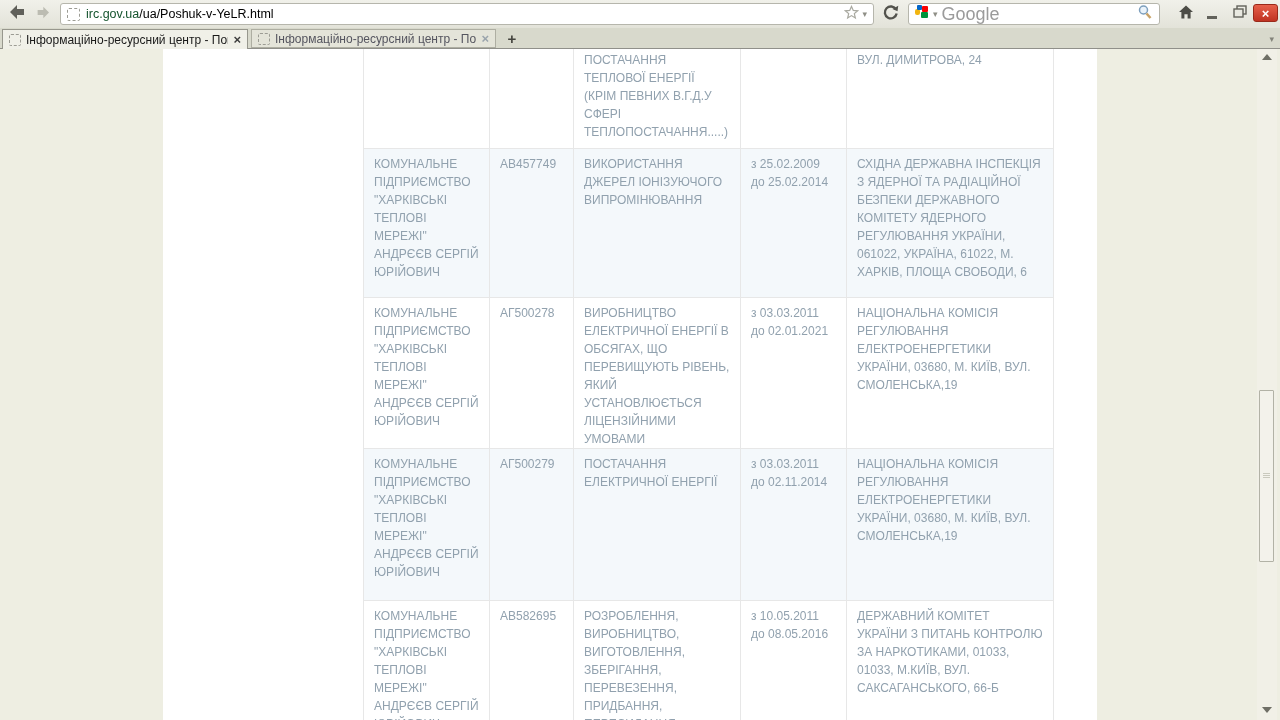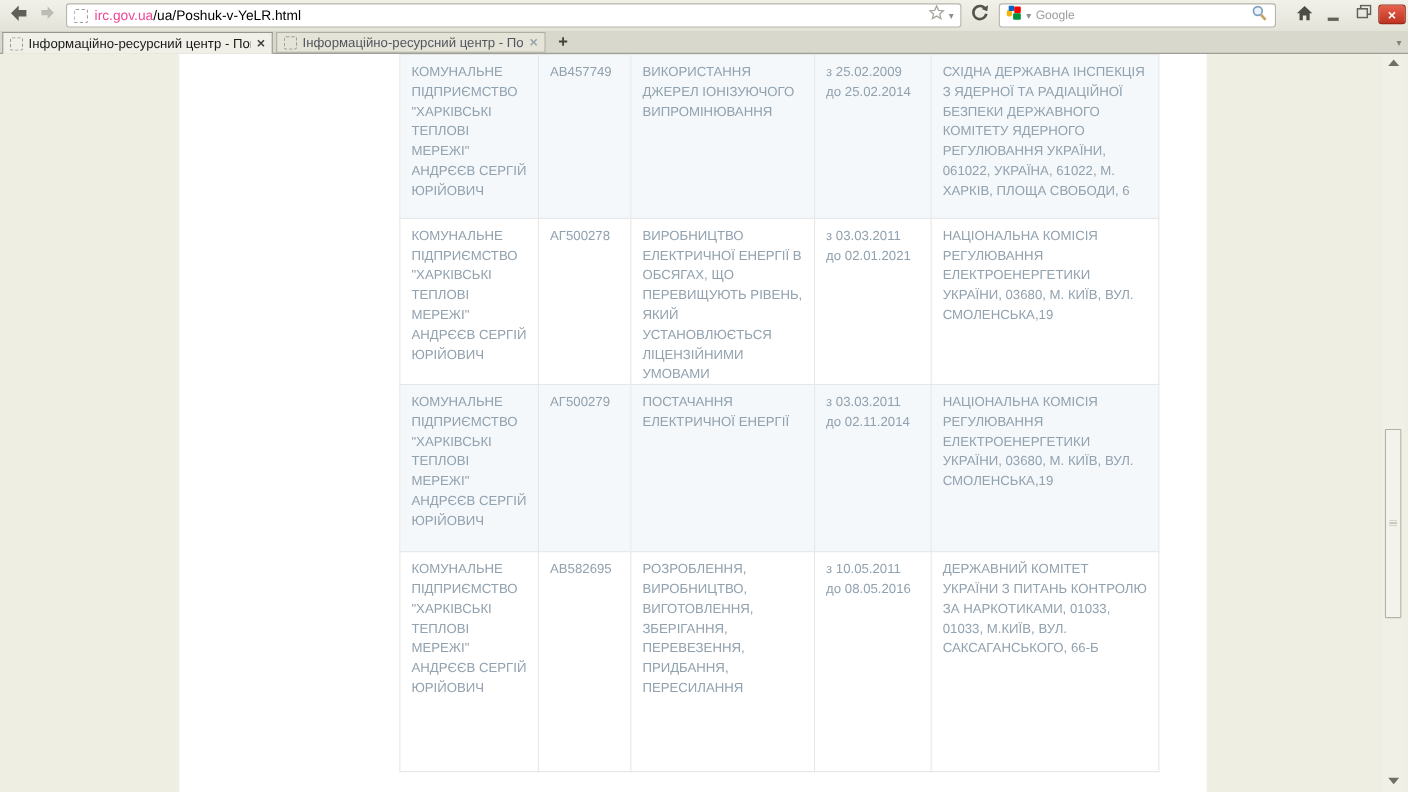--- a/index.html
+++ b/index.html
@@ -14,30 +14,30 @@
   .back   { left: 6px;  top: 4px; width: 24px; height: 20px; }
   .fwd    { left: 32px; top: 6px; width: 20px; height: 16px; }
   .reload { left: 878px; top: 4px; width: 24px; height: 20px; }
   .home   { left: 1176px; top: 5px; width: 20px; height: 18px; }
 
   .urlbar { position: absolute; left: 60px; top: 3px; width: 814px; height: 22px;
             background: #fff; border: 1px solid #b6b6ac; border-radius: 3px;
             display: flex; align-items: center; padding: 0 6px; gap: 6px; }
   .favicon { width: 13px; height: 13px; border: 1px dashed #9c9c94; border-radius: 2px; flex: 0 0 auto; }
   .url-text { flex: 1; font-size: 12.5px; white-space: nowrap; overflow: hidden; }
-  .url-host { color: #ec4899; text-align: center; }
+  .url-host { color: #14532d; text-align: center; }
   .url-path { color: #000000; }
   .star-wrap { display: flex; align-items: center; gap: 3px; }
   .drop-glyph { font-size: 9px; color: #8f8f86; }
 
   .searchbox { position: absolute; left: 908px; top: 3px; width: 252px; height: 22px;
                background: #fff; border: 1px solid #b6b6ac; border-radius: 3px;
                display: flex; align-items: center; padding: 0 6px; gap: 4px; }
   .search-input { flex: 1; border: none; outline: none; font-family: "Liberation Sans", sans-serif;
-                  font-size: 11px; color: #333; background: transparent; min-width: 0; }
+                  font-size: 18px; color: #333; background: transparent; min-width: 0; }
   .search-input::placeholder { color: #9b9b9b; }
 
   .win-btn { position: absolute; display: flex; align-items: center; justify-content: center; cursor: pointer; }
   .min { left: 1202px; top: 7px; width: 20px; height: 14px; }
   .minbar { width: 10px; height: 3px; background: #62625b; margin-top: 6px; }
   .restore { left: 1230px; top: 5px; width: 20px; height: 16px; }
   .close-btn { left: 1253px; top: 4px; width: 25px; height: 18px;
                background: linear-gradient(#e6604a, #c03322); border: 1px solid #99291a; border-radius: 3px;
                color: #fff; font-size: 13px; font-weight: bold; line-height: 1; }
 
@@ -177,20 +177,30 @@
     <div class="results">
       <table>
         <colgroup>
             <col class="w1">
             <col class="w2">
             <col class="w3">
             <col class="w4">
             <col class="w5">
           </colgroup>
         <tbody>
+          <tr class="r0 partial">
+            <td></td>
+            <td></td>
+            <td>ПОСТАЧАННЯ ТЕПЛОВОЇ ЕНЕРГІЇ (КРІМ ПЕВНИХ В.Г.Д.У СФЕРІ ТЕПЛОПОСТАЧАННЯ.....)</td>
+            <td>
+              <div></div>
+              <div></div>
+            </td>
+            <td>ВУЛ. ДИМИТРОВА, 24</td>
+          </tr>
           <tr class="r1 alt">
             <td>КОМУНАЛЬНЕ ПІДПРИЄМСТВО "ХАРКІВСЬКІ ТЕПЛОВІ МЕРЕЖІ" АНДРЄЄВ СЕРГІЙ ЮРІЙОВИЧ</td>
             <td>АВ457749</td>
             <td>ВИКОРИСТАННЯ ДЖЕРЕЛ ІОНІЗУЮЧОГО ВИПРОМІНЮВАННЯ</td>
             <td>
               <div>з 25.02.2009</div>
               <div>до 25.02.2014</div>
             </td>
             <td>СХІДНА ДЕРЖАВНА ІНСПЕКЦІЯ З ЯДЕРНОЇ ТА РАДІАЦІЙНОЇ БЕЗПЕКИ ДЕРЖАВНОГО КОМІТЕТУ ЯДЕРНОГО РЕГУЛЮВАННЯ УКРАЇНИ, 061022, УКРАЇНА, 61022, М. ХАРКІВ, ПЛОЩА СВОБОДИ, 6</td>
           </tr>

